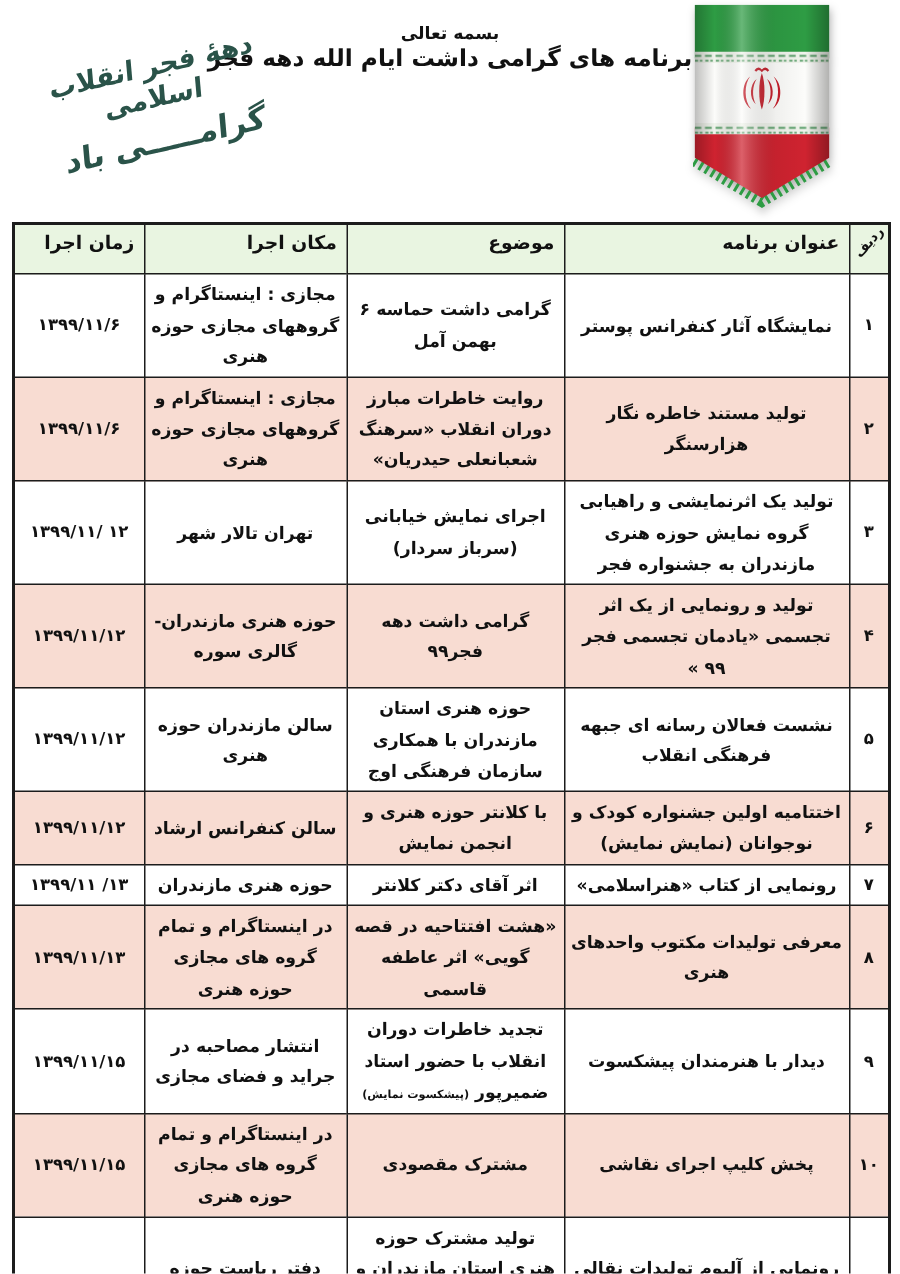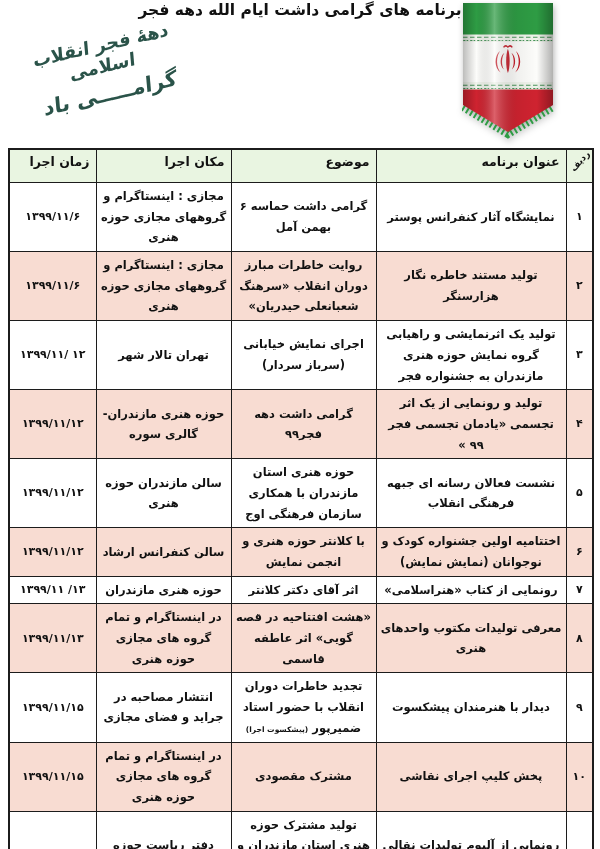--- a/index.html
+++ b/index.html
@@ -34,20 +34,21 @@
   td{font-size:11.5px;line-height:1.8;text-align:center;vertical-align:middle;padding:3px 4px;}
   .c-no{font-size:11px;}
   .c-date{font-size:11px;}
   tr.stripe td{background:var(--stripe_pink);}
   .note{font-size:7.5px;}
 </style>
 </head>
 <body>
 
 <div class="head-center">
+  <div class="bismillah">بسمه تعالی</div>
   <div class="page-title">برنامه های گرامی داشت ایام الله دهه فجر</div>
 </div>
 
 <div class="logo">
   <div class="logo-l1">دههٔ فجر انقلاب اسلامی</div>
   <div class="logo-l2">گرامـــــی باد</div>
 </div>
 
 <svg class="flag" width="92" height="140" viewBox="0 0 92 140" aria-hidden="true">
   <defs>
@@ -156,21 +157,21 @@
       <tr class="stripe">
     <td class="c-no">۸</td>
     <td class="c-title">معرفی تولیدات مکتوب واحدهای هنری</td>
     <td class="c-subject"><span>«هشت افتتاحیه در قصه گویی» اثر عاطفه قاسمی</span> </td>
     <td class="c-venue">در اینستاگرام و تمام گروه های مجازی حوزه هنری</td>
     <td class="c-date"><bdo dir="ltr">۱۳۹۹/۱۱/۱۳</bdo></td>
   </tr>
       <tr>
     <td class="c-no">۹</td>
     <td class="c-title">دیدار با هنرمندان  پیشکسوت</td>
-    <td class="c-subject"><span>تجدید خاطرات دوران انقلاب با حضور استاد ضمیرپور</span> <span class="note">(پیشکسوت اجرا)</span></td>
+    <td class="c-subject"><span>تجدید خاطرات دوران انقلاب با حضور استاد ضمیرپور</span> <span class="note">(پیشکسوت نمایش)</span></td>
     <td class="c-venue">انتشار مصاحبه در جراید و فضای مجازی</td>
     <td class="c-date"><bdo dir="ltr">۱۳۹۹/۱۱/۱۵</bdo></td>
   </tr>
       <tr class="stripe">
     <td class="c-no">۱۰</td>
     <td class="c-title">پخش کلیپ اجرای نقاشی</td>
     <td class="c-subject"><span>مشترک مقصودی</span> </td>
     <td class="c-venue">در اینستاگرام و تمام گروه های مجازی حوزه هنری</td>
     <td class="c-date"><bdo dir="ltr">۱۳۹۹/۱۱/۱۵</bdo></td>
   </tr>

